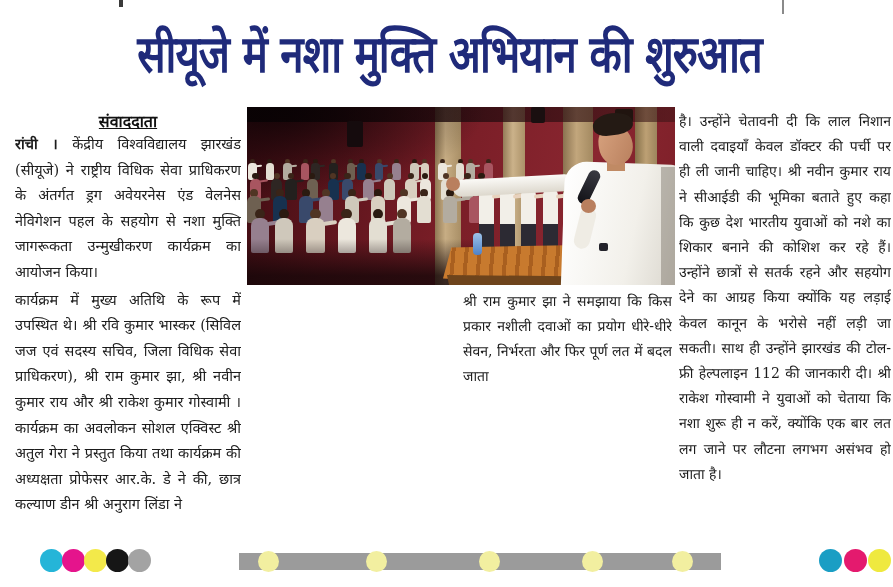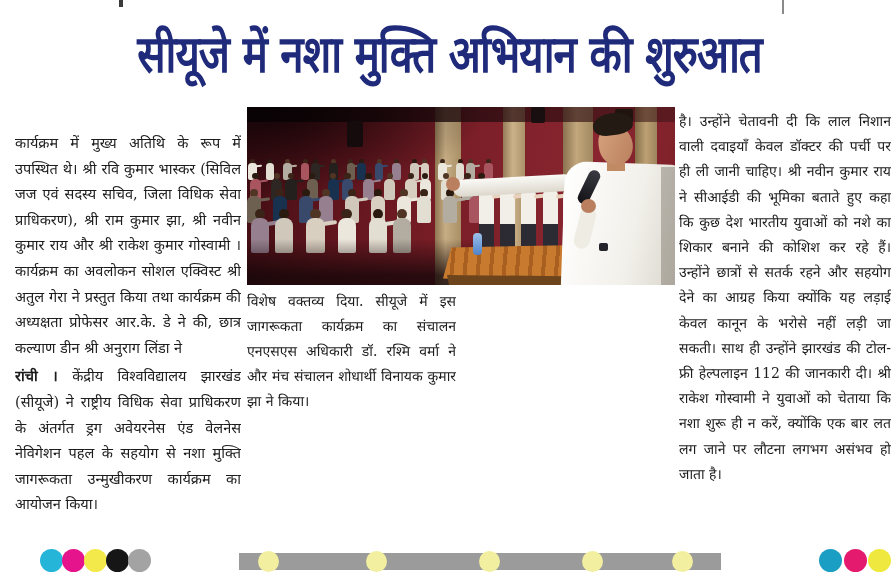--- a/index.html
+++ b/index.html
@@ -92,24 +92,25 @@
 </head>
 <body>
 
 <div class="sheet">
 
   <div class="tick-a"></div>
   <div class="tick-b"></div>
 
   <div class="headline" style="color: rgb(31, 42, 122);">सीयूजे में नशा मुक्ति अभियान की शुरुआत</div>
 
+  <div class="byline">संवाददाता</div>
 
   <div class="col col1">
+    <p><span class="dateline">रांची ।</span><span> केंद्रीय विश्वविद्यालय झारखंड (सीयूजे) ने राष्ट्रीय विधिक सेवा प्राधिकरण के अंतर्गत ड्रग अवेयरनेस एंड वेलनेस नेविगेशन पहल के सहयोग से नशा मुक्ति जागरूकता उन्मुखीकरण कार्यक्रम का आयोजन किया।</span></p>
     <p>कार्यक्रम में मुख्य अतिथि के रूप में उपस्थित थे। श्री रवि कुमार भास्कर (सिविल जज एवं सदस्य सचिव, जिला विधिक सेवा प्राधिकरण), श्री राम कुमार झा, श्री नवीन कुमार राय और श्री राकेश कुमार गोस्वामी । कार्यक्रम का अवलोकन सोशल एक्विस्ट श्री अतुल गेरा ने प्रस्तुत किया तथा कार्यक्रम की अध्यक्षता प्रोफेसर आर.के. डे ने की, छात्र कल्याण डीन श्री अनुराग लिंडा ने</p>
-    <p><span class="dateline">रांची ।</span><span> केंद्रीय विश्वविद्यालय झारखंड (सीयूजे) ने राष्ट्रीय विधिक सेवा प्राधिकरण के अंतर्गत ड्रग अवेयरनेस एंड वेलनेस नेविगेशन पहल के सहयोग से नशा मुक्ति जागरूकता उन्मुखीकरण कार्यक्रम का आयोजन किया।</span></p>
   </div>
 
   <div class="photo">
     <div class="pillar p1"></div>
     <div class="pillar p2"></div>
     <div class="pillar p3"></div>
     <div class="pillar p4"></div>
     <div class="ph-ceiling"></div>
     <div class="ph-corner"></div>
     <div class="speaker sp1"></div>
@@ -359,24 +360,24 @@
       <div class="man-face"></div>
       <div class="man-hair"></div>
     </div>
     <div class="man-forearm"></div>
     <div class="man-mic"></div>
     <div class="man-hand"></div>
     <div class="man-watch"></div>
   </div>
 
   <div class="col col2">
-    <p>विशेष वक्तव्य दिया. सीयूजे में इस जागरूकता कार्यक्रम का संचालन एनएसएस अधिकारी डॉ. रश्मि वर्मा ने और मंच संचालन शोधार्थी विनायक कुमार झा ने किया।</p>
   </div>
 
   <div class="col col3">
+    <p>श्री राम कुमार झा ने समझाया कि किस प्रकार नशीली दवाओं का प्रयोग धीरे-धीरे सेवन, निर्भरता और फिर पूर्ण लत में बदल जाता</p>
   </div>
 
   <div class="col col4">
     <p>है। उन्होंने चेतावनी दी कि लाल निशान वाली दवाइयाँ केवल डॉक्टर की पर्ची पर ही ली जानी चाहिए। श्री नवीन कुमार राय ने सीआईडी की भूमिका बताते हुए कहा कि कुछ देश भारतीय युवाओं को नशे का शिकार बनाने की कोशिश कर रहे हैं। उन्होंने छात्रों से सतर्क रहने और सहयोग देने का आग्रह किया क्योंकि यह लड़ाई केवल कानून के भरोसे नहीं लड़ी जा सकती। साथ ही उन्होंने झारखंड की टोल-फ्री हेल्पलाइन 112 की जानकारी दी। श्री राकेश गोस्वामी ने युवाओं को चेताया कि नशा शुरू ही न करें, क्योंकि एक बार लत लग जाने पर लौटना लगभग असंभव हो जाता है।</p>
   </div>
 
   <div id="marks">
     <div class="marks-bar" id="marks-bar" style="background: rgb(155, 155, 155);"></div>
   </div>
 

